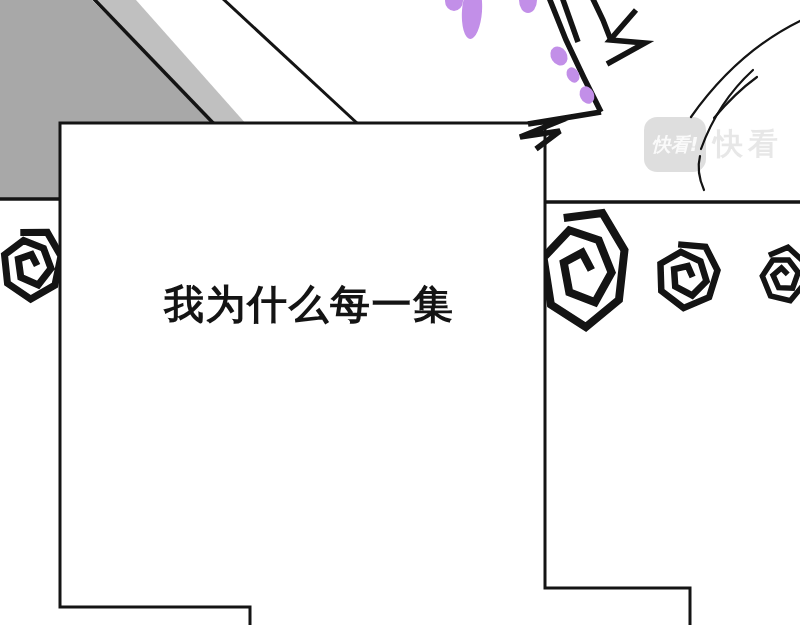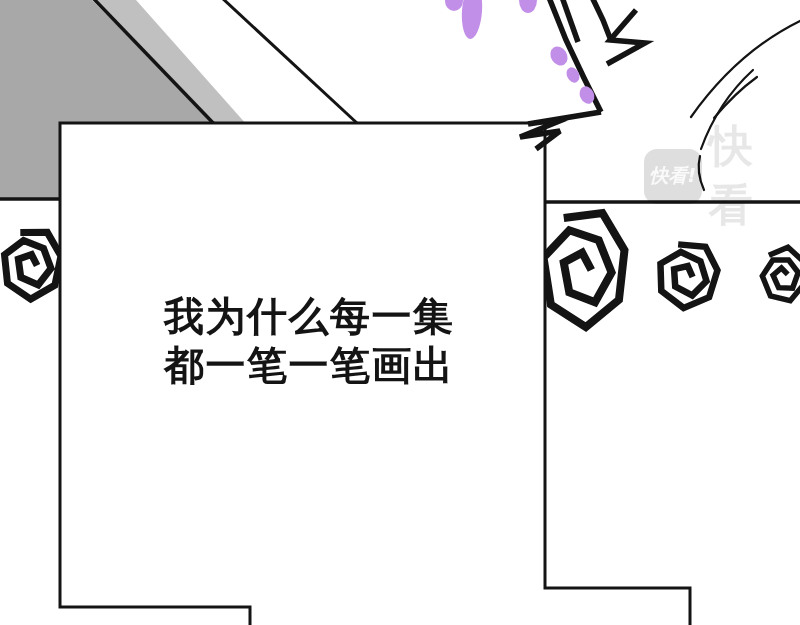--- a/index.html
+++ b/index.html
@@ -25,21 +25,21 @@
   .spiral{stroke:var(--ink);fill:none;stroke-linejoin:miter;stroke-linecap:butt;}
   .purple-fill{fill:var(--purple);stroke:none;}
   .gray-fill{fill:var(--panel_gray);stroke:none;}
   .shadow-fill{fill:var(--shadow_gray);opacity:.78;stroke:none;}
   .bubble-shape{fill:var(--paper);stroke:var(--ink);stroke-width:3;}
   .spike{stroke:var(--ink);fill:none;stroke-width:5.5;stroke-linejoin:miter;stroke-linecap:butt;}
   .whisker{stroke:var(--ink);fill:none;stroke-width:2.2;stroke-linecap:round;}
 
   .speech-text{
     position:absolute;
-    left:164px;top:292px;
+    left:164px;top:280px;
     width:310px;
     z-index:2;
     color:var(--ink);
     font-size:40px;
     line-height:49px;
     font-weight:bold;
     letter-spacing:1.5px;
     white-space:nowrap;
   }
   .watermark{
@@ -59,21 +59,21 @@
   }
   .watermark-box span{
     color:var(--watermark_text);
     font-weight:bold;
     font-style:italic;
     font-size:19px;
     letter-spacing:0;
   }
   .watermark-brand{
     color:var(--watermark_brand);
-    font-size:44px;
+    font-size:30px;
     font-weight:bold;
     letter-spacing:5px;
   }
 </style>
 </head>
 <body>
 
 <div class="canvas">
 
   <svg class="art" width="800" height="625" viewBox="0 0 800 625">
@@ -121,21 +121,20 @@
     <g>
       <path class="whisker" d="M 800,21 Q 737,52 691,117"></path>
       <path class="whisker" d="M 753,70 Q 718,102 701,149"></path>
       <path class="whisker" d="M 757,77 Q 735,93 714,118"></path>
       <path class="whisker" d="M 700,156 Q 696,172 704,190"></path>
     </g>
   </svg>
 
   <div class="speech-text">
     <div>我为什么每一集</div>
-    <div>都一笔一笔画出</div>
   </div>
 
   <div class="watermark">
     <div class="watermark-box">
       <span>快看!</span>
     </div>
     <div class="watermark-brand">快看</div>
   </div>
 
 </div>

